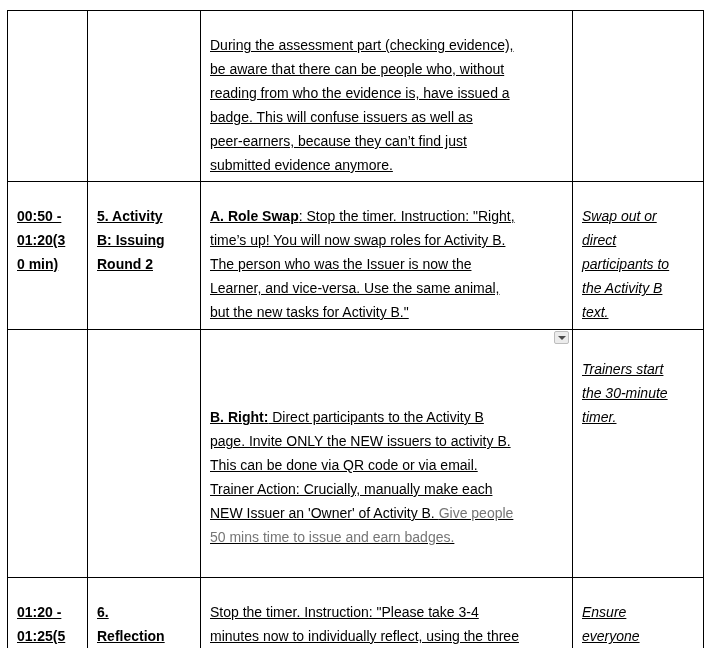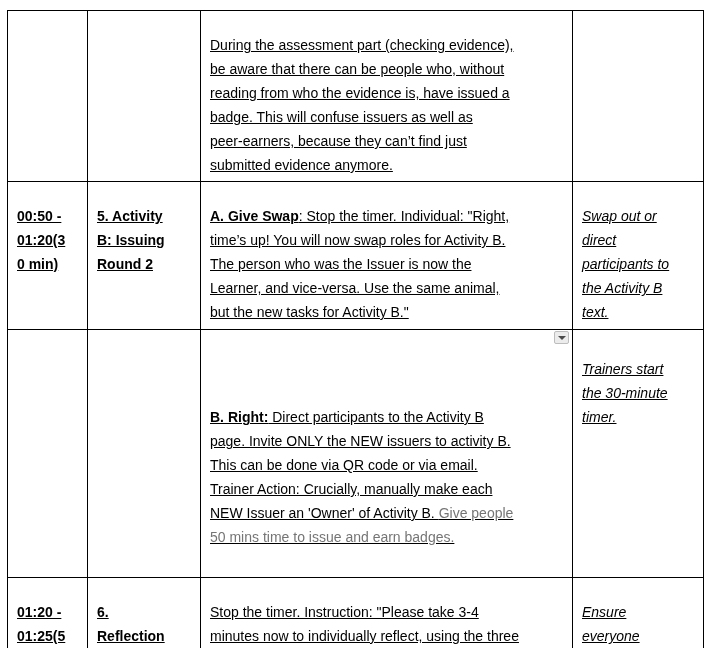--- a/index.html
+++ b/index.html
@@ -84,21 +84,21 @@
 submitted evidence anymore.</span></span></td>
         <td class="c4"><span class="cell-text"></span></td>
       </tr>
       <tr class="r2">
         <td class="c1"><span class="cell-text"><span class="seg-normal">00:50 -
 01:20(3
 0 min)</span></span></td>
         <td class="c2"><span class="cell-text"><span class="seg-normal">5. Activity
 B: Issuing
 Round 2</span></span></td>
-        <td class="c3"><span class="cell-text"><span class="seg-bold">A. Give Swap</span><span class="seg-normal">: Stop the timer. Individual: "Right,
+        <td class="c3"><span class="cell-text"><span class="seg-bold">A. Role Swap</span><span class="seg-normal">: Stop the timer. Instruction: "Right,
 time’s up! You will now swap roles for Activity B.
 The person who was the Issuer is now the
 Learner, and vice-versa. Use the same animal,
 but the new tasks for Activity B."</span></span></td>
         <td class="c4"><span class="cell-text"><span class="seg-normal">Swap out or
 direct
 participants to
 the Activity B
 text.</span></span></td>
       </tr>

